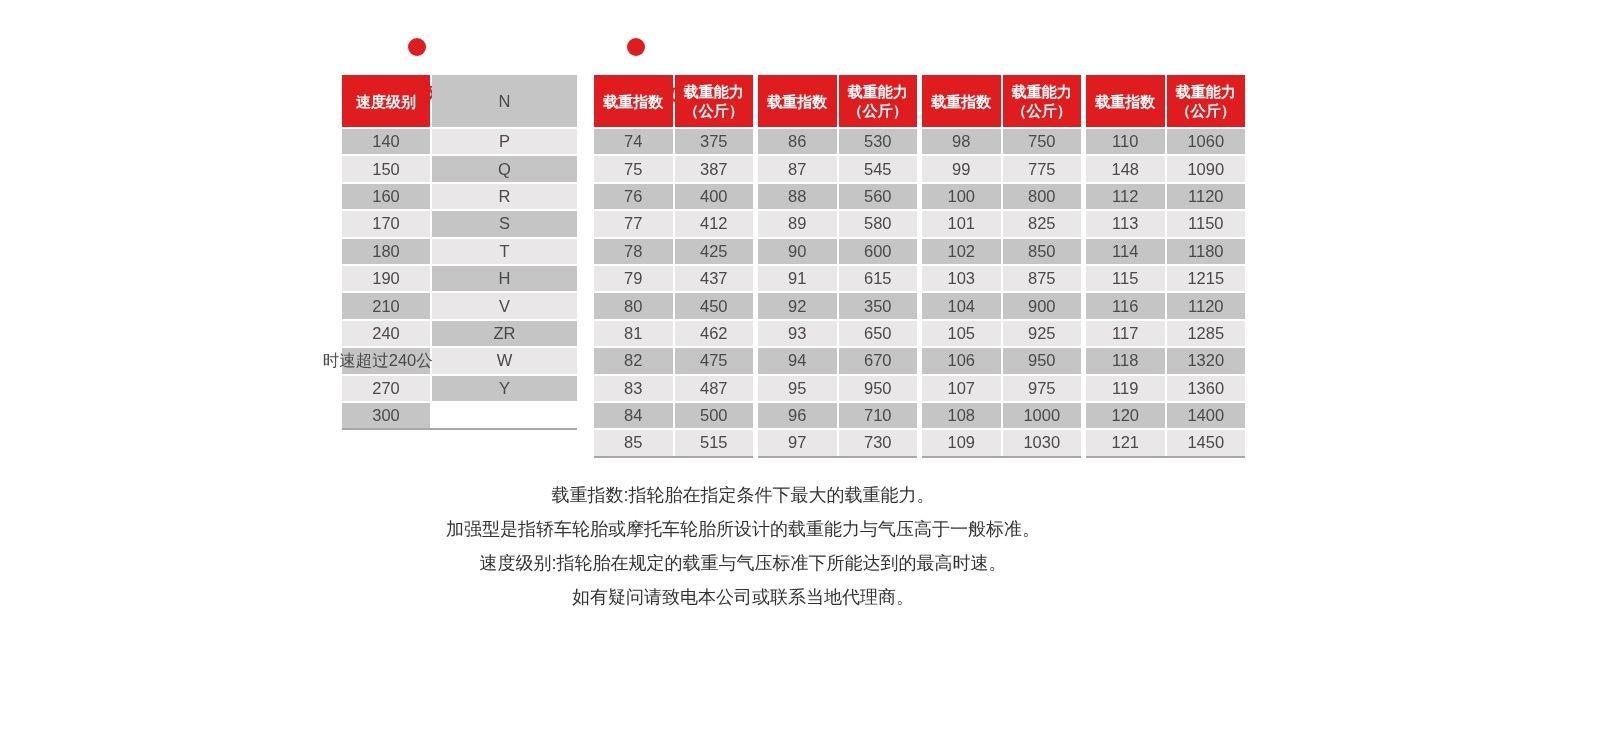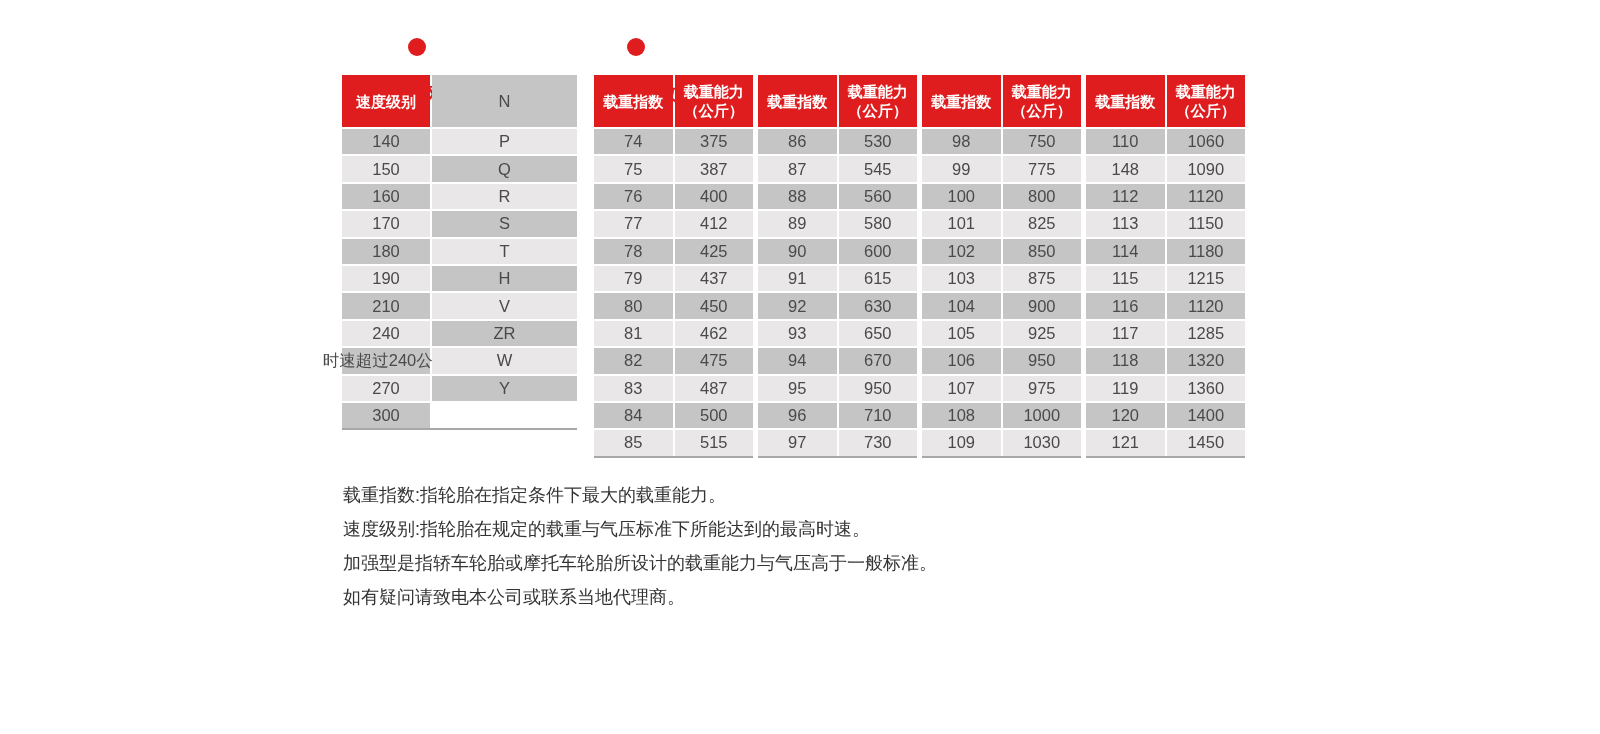--- a/index.html
+++ b/index.html
@@ -34,21 +34,21 @@
   }
   .bc.dark{background:#c6c5c5;}
   .bc.light{background:#e9e7e7;}
   .bottomline{height:2px;background:#a9a7a7;margin-top:0;}
   .load-wrap{position:absolute;left:594px;top:75px;display:flex;gap:5px;}
   .group{display:flex;flex-direction:column;}
   .notes{
     position:absolute;left:343px;top:478px;width:800px;
     font-size:18px;line-height:34px;color:#333333;
   }
-  .note-line{white-space:nowrap;}
+  .note-line{white-space:nowrap;text-align:center;}
 </style>
 </head>
 <body>
 
 <div class="sec-title" style="left:343px;">
   <span class="dot"></span>
   <span class="ttl">速度级别对照表</span>
 </div>
 <div class="sec-title" style="left:594px;">
   <span class="dot"></span>
@@ -128,21 +128,21 @@
         <div class="bc light">545</div>
         <div class="bc dark">88</div>
         <div class="bc dark">560</div>
         <div class="bc light">89</div>
         <div class="bc light">580</div>
         <div class="bc dark">90</div>
         <div class="bc dark">600</div>
         <div class="bc light">91</div>
         <div class="bc light">615</div>
         <div class="bc dark">92</div>
-        <div class="bc dark">630</div>
+        <div class="bc dark">350</div>
         <div class="bc light">93</div>
         <div class="bc light">650</div>
         <div class="bc dark">94</div>
         <div class="bc dark">670</div>
         <div class="bc light">95</div>
         <div class="bc light">950</div>
         <div class="bc dark">96</div>
         <div class="bc dark">710</div>
         <div class="bc light">97</div>
         <div class="bc light">730</div>
@@ -210,16 +210,16 @@
         <div class="bc dark">1400</div>
         <div class="bc light">121</div>
         <div class="bc light">1450</div>
       </div>
     <div class="bottomline"></div>
   </div>
 </div>
 
 <div class="notes">
     <div class="note-line">载重指数:指轮胎在指定条件下最大的载重能力。</div>
+    <div class="note-line">加强型是指轿车轮胎或摩托车轮胎所设计的载重能力与气压高于一般标准。</div>
     <div class="note-line">速度级别:指轮胎在规定的载重与气压标准下所能达到的最高时速。</div>
-    <div class="note-line">加强型是指轿车轮胎或摩托车轮胎所设计的载重能力与气压高于一般标准。</div>
     <div class="note-line">如有疑问请致电本公司或联系当地代理商。</div>
   </div>
 
 </body></html>

